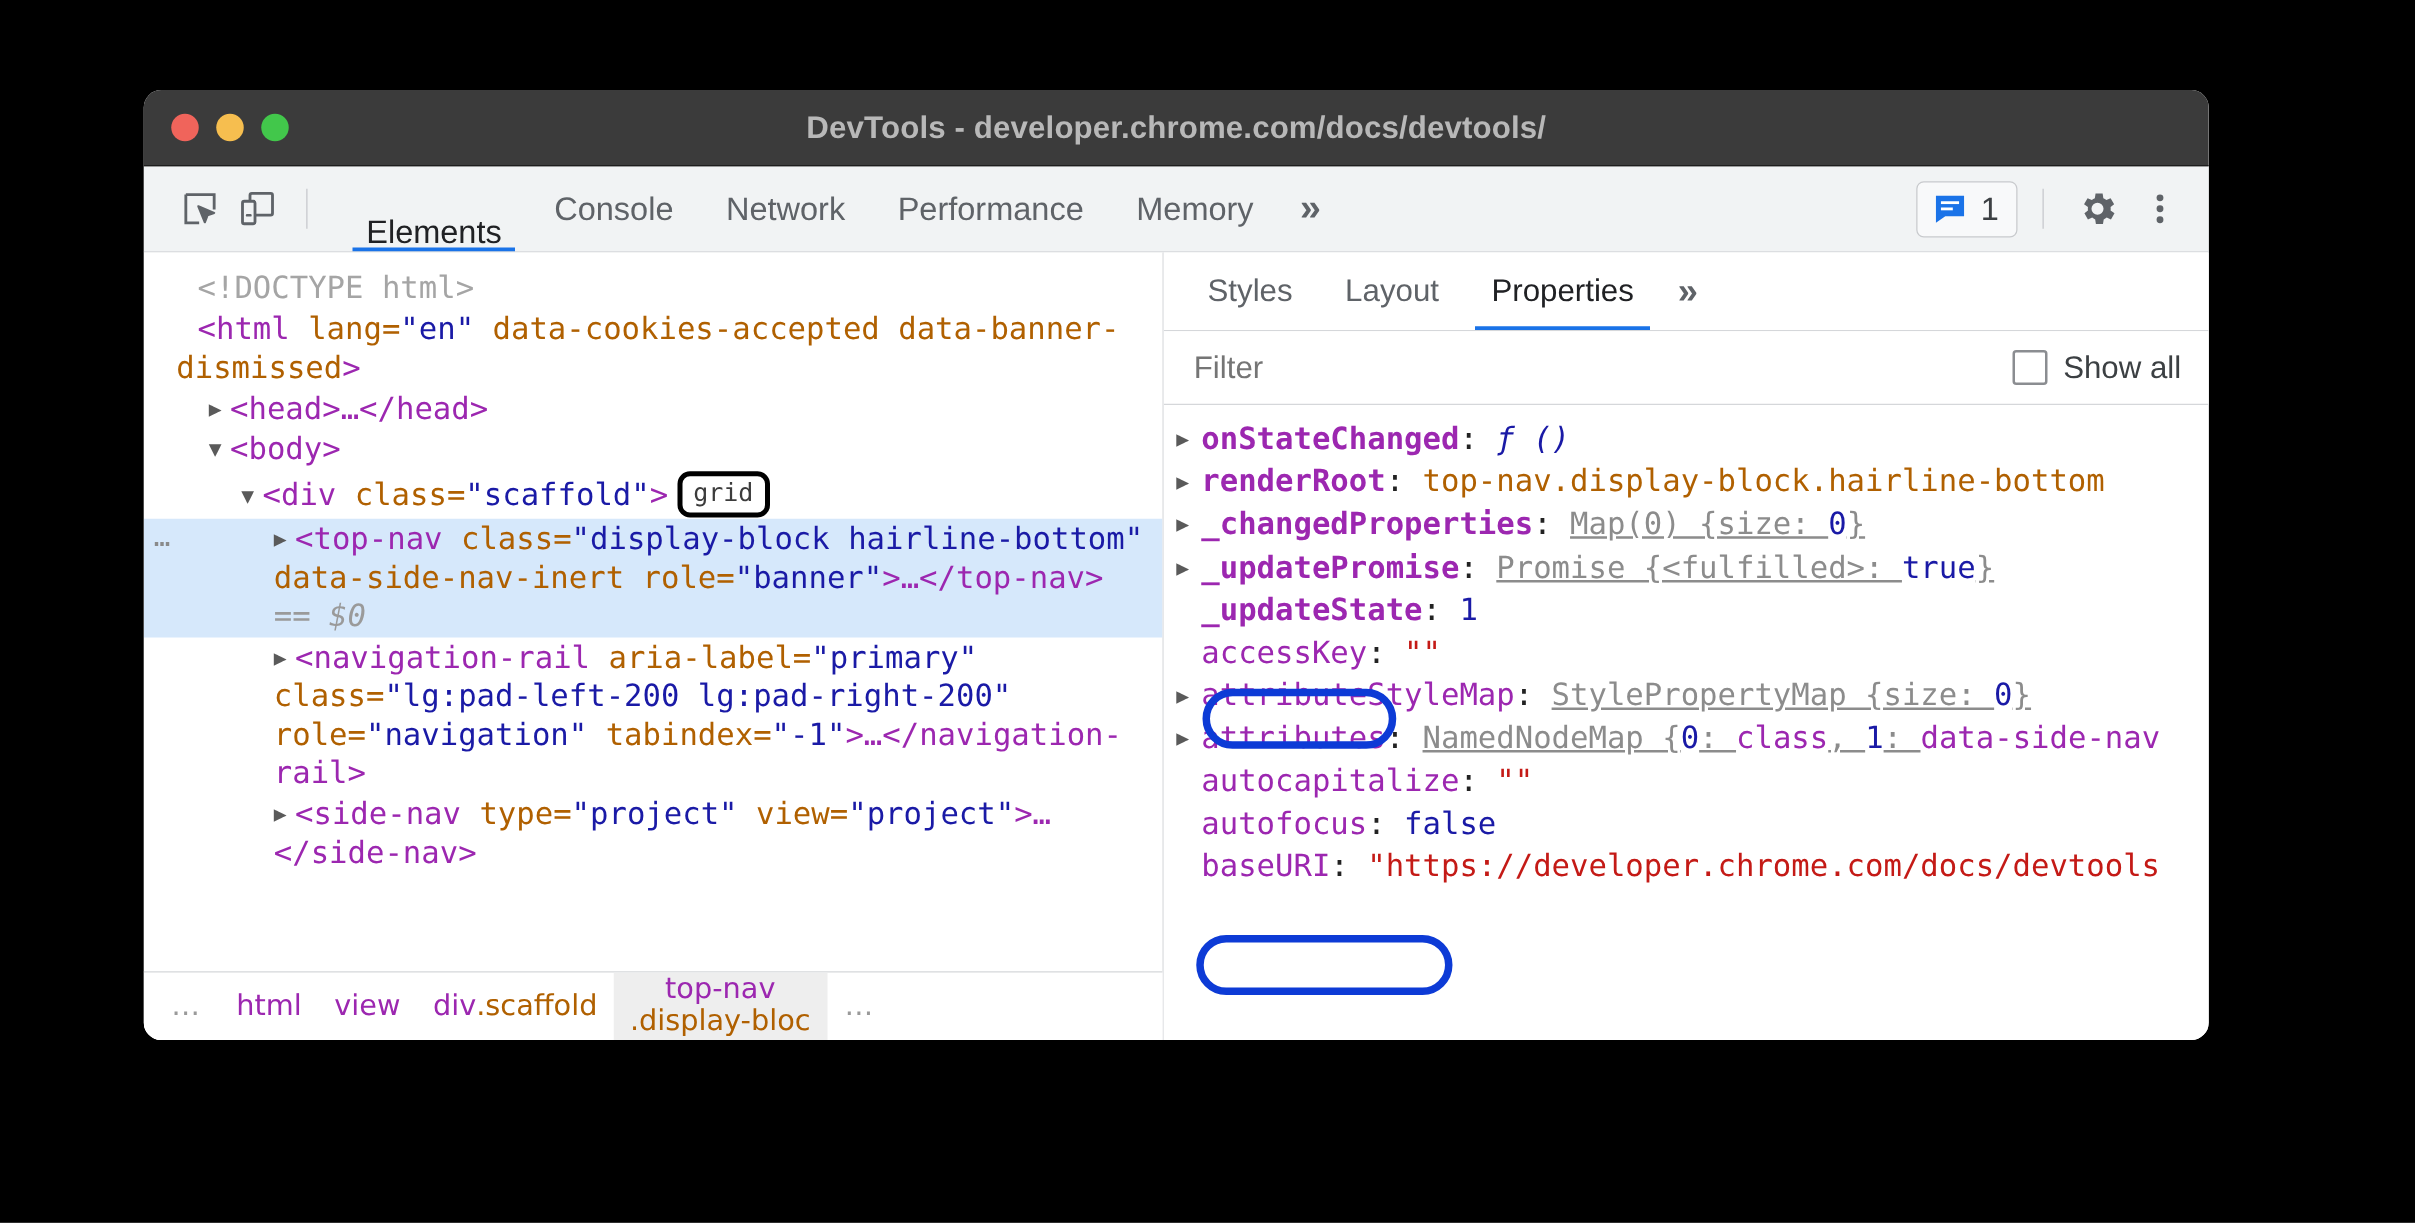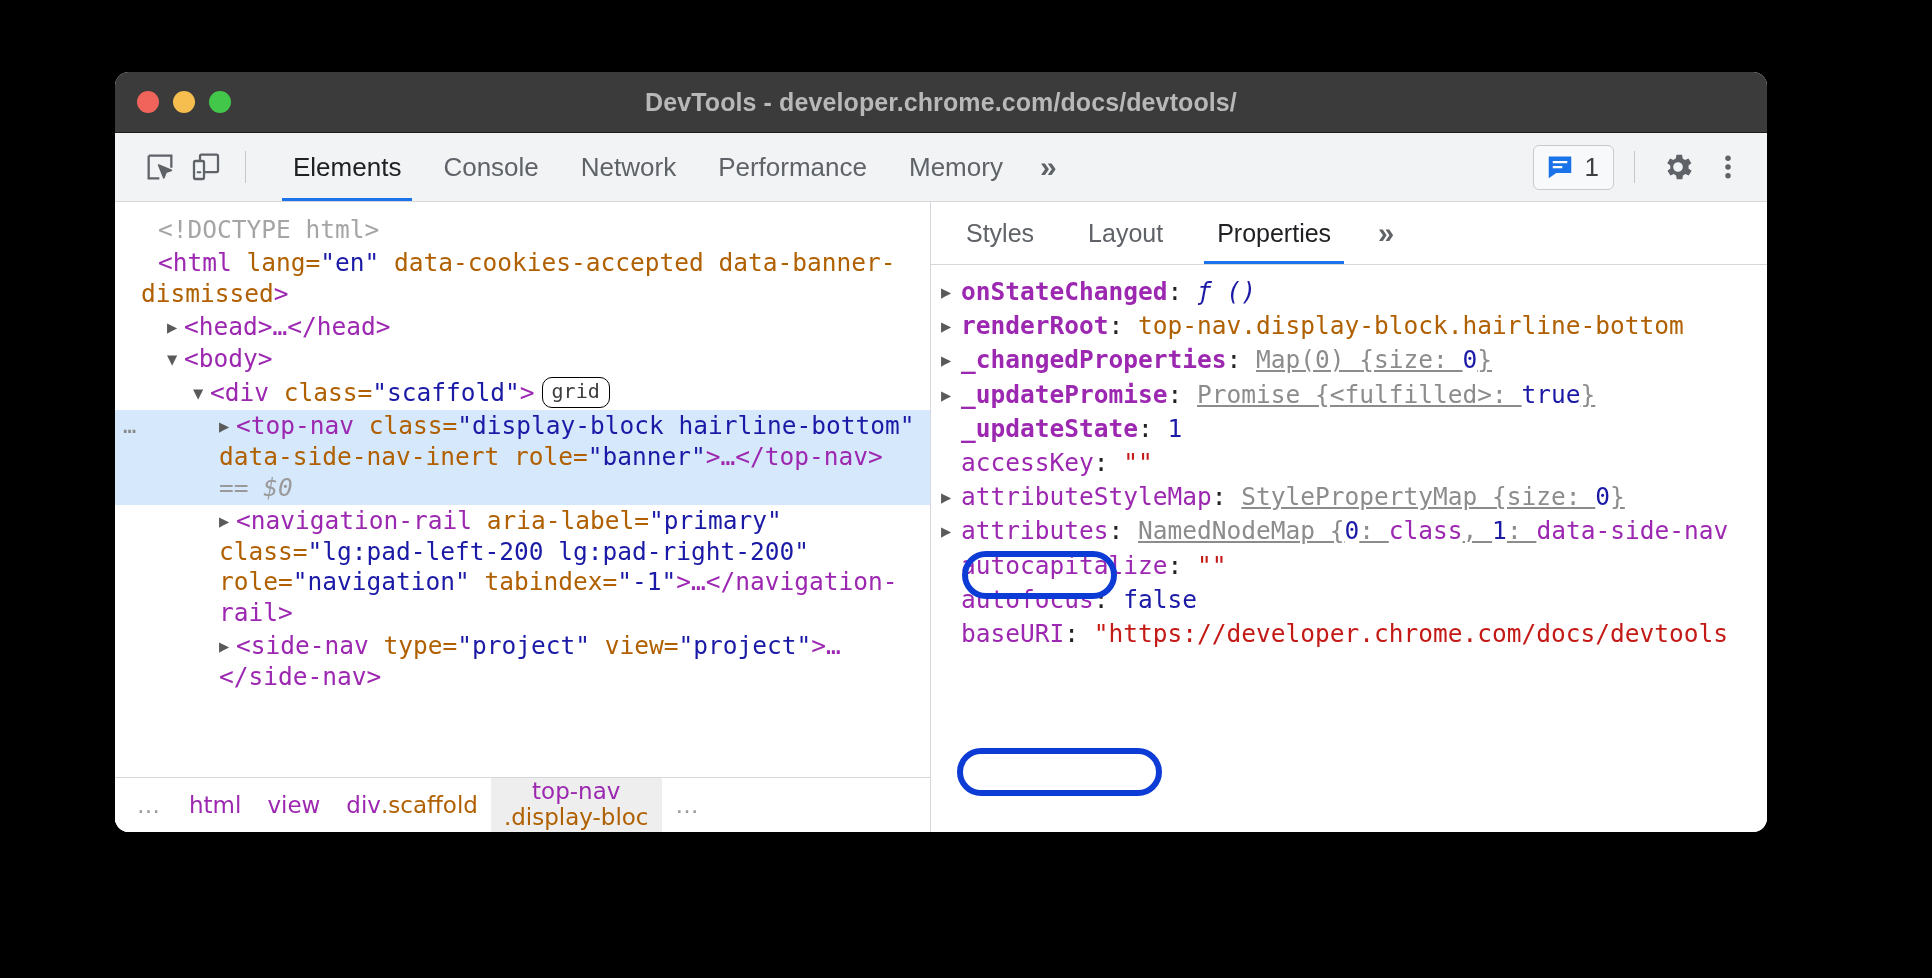--- a/index.html
+++ b/index.html
@@ -106,20 +106,21 @@
     display: flex;
     align-items: center;
     padding: 0 21px;
     font-size: 26px;
     color: #5f6368;
     position: relative;
     white-space: nowrap;
   }
   .tab.active {
     color: #202124;
+    align-items: flex-end;
   }
   .tab.active::after {
     content: "";
     position: absolute;
     left: 10px;
     right: 10px;
     bottom: 0;
     height: 3px;
     background: #1a73e8;
   }
@@ -205,21 +206,21 @@
     color: #5a5a5a;
     font-size: 17px;
     vertical-align: 2px;
   }
   .doctype { color: #a5a5a5; }
   .tagname { color: #9c27b0; }
   .attr { color: #b06000; }
   .attrval { color: #1a1aa6; }
   .badge {
     display: inline-block;
-    border: 1px solid #000000;
+    border: 4px solid #000000;
     border-radius: 10px;
     padding: 0px 9px 2px 9px;
     font-size: 20px;
     color: #3c3c3c;
     background: #fff;
     line-height: 1.35;
     vertical-align: 3px;
     margin-left: 7px;
     font-family: "DejaVu Sans Mono", monospace;
   }
@@ -255,21 +256,20 @@
 
   
   .sub-tabs {
     height: 62px;
     min-height: 62px;
     display: flex;
     align-items: stretch;
     border-bottom: 1px solid #d5d7da;
     background: #ffffff;
     padding-left: 14px;
-    gap: 12px;
   }
   .sub-tab {
     display: flex;
     align-items: center;
     padding: 0 21px;
     font-size: 25px;
     color: #5f6368;
     position: relative;
     white-space: nowrap;
   }
@@ -493,20 +493,27 @@
             </div>
           <div class="sub-tab">
               <span>Layout</span>
             </div>
           <div class="sub-tab active">
               <span>Properties</span>
             </div>
           <div class="sub-tab more">»</div>
         </div>
 
+        <div class="filter-row">
+          <input class="filter-input" type="text" placeholder="Filter" style="">
+          <label class="showall">
+            <span class="cbox"></span>
+            <span>Show all</span>
+          </label>
+        </div>
 
         <div class="props" id="props-list">
             <div class="prow"><span class="tri">▶</span><span class="pname own">onStateChanged</span><span class="colon">: </span><span class="v-fn">ƒ ()</span></div>
             <div class="prow"><span class="tri">▶</span><span class="pname own">renderRoot</span><span class="colon">: </span><span class="v-obj">top-nav.display-block.hairline-bottom</span></div>
             <div class="prow"><span class="tri">▶</span><span class="pname own">_changedProperties</span><span class="colon">: </span><span class="v-gray">Map(0) {size: </span><span class="v-num">0</span><span class="v-gray">}</span></div>
             <div class="prow"><span class="tri">▶</span><span class="pname own">_updatePromise</span><span class="colon">: </span><span class="v-gray">Promise {&lt;fulfilled&gt;: </span><span class="v-bool">true</span><span class="v-gray">}</span></div>
             <div class="prow"><span class="tri blank">▶</span><span class="pname own">_updateState</span><span class="colon">: </span><span class="v-num">1</span></div>
             <div class="prow"><span class="tri blank">▶</span><span class="pname">accessKey</span><span class="colon">: </span><span class="v-str">""</span></div>
             <div class="prow"><span class="tri">▶</span><span class="pname">attributeStyleMap</span><span class="colon">: </span><span class="v-gray">StylePropertyMap {size: </span><span class="v-num">0</span><span class="v-gray">}</span></div>
             <div class="prow"><span class="tri">▶</span><span class="pname">attributes</span><span class="colon">: </span><span class="v-gray">NamedNodeMap {</span><span class="v-num">0</span><span class="v-gray">: </span><span class="v-key">class</span><span class="v-gray">, </span><span class="v-num">1</span><span class="v-gray">: </span><span class="v-key">data-side-nav</span></div>

